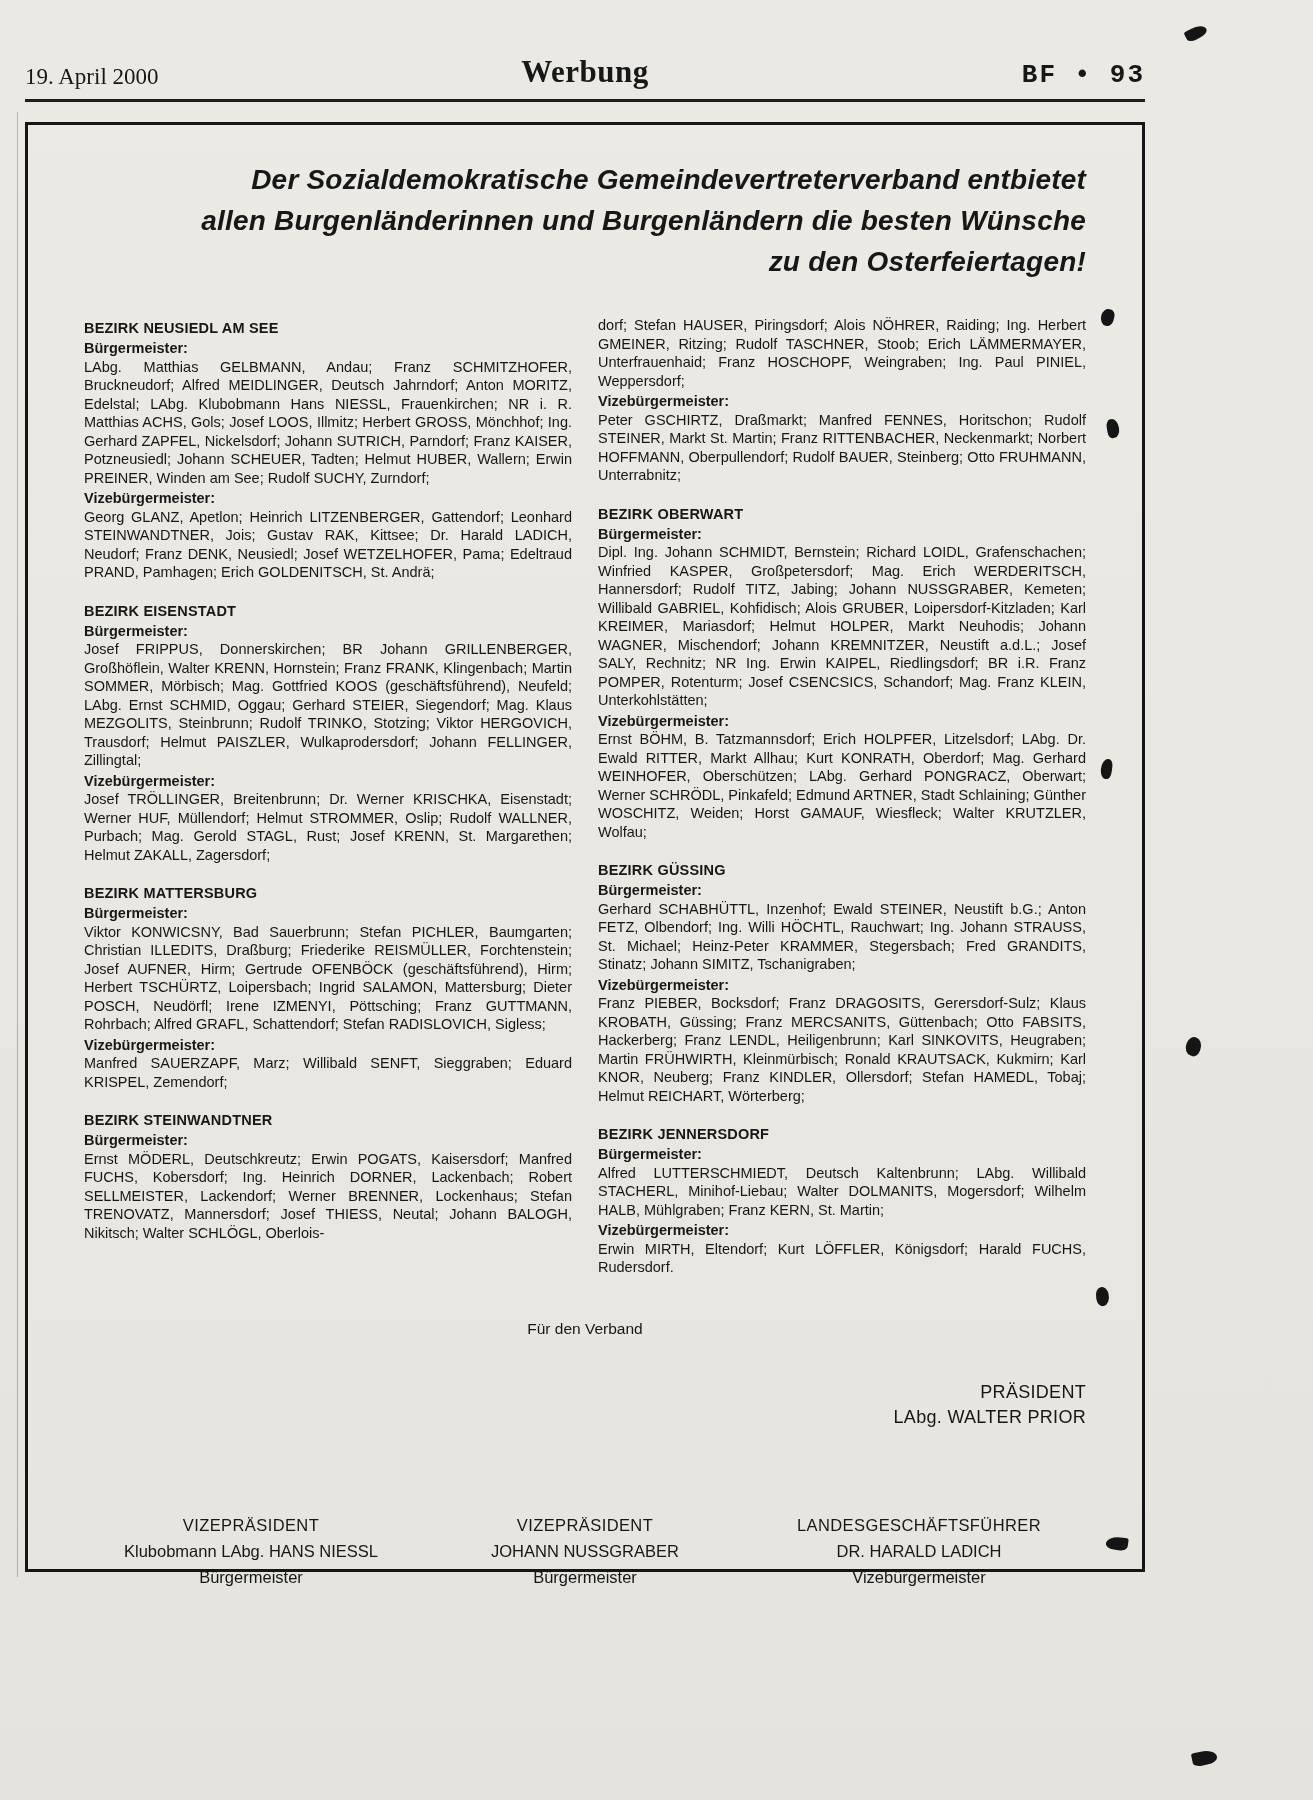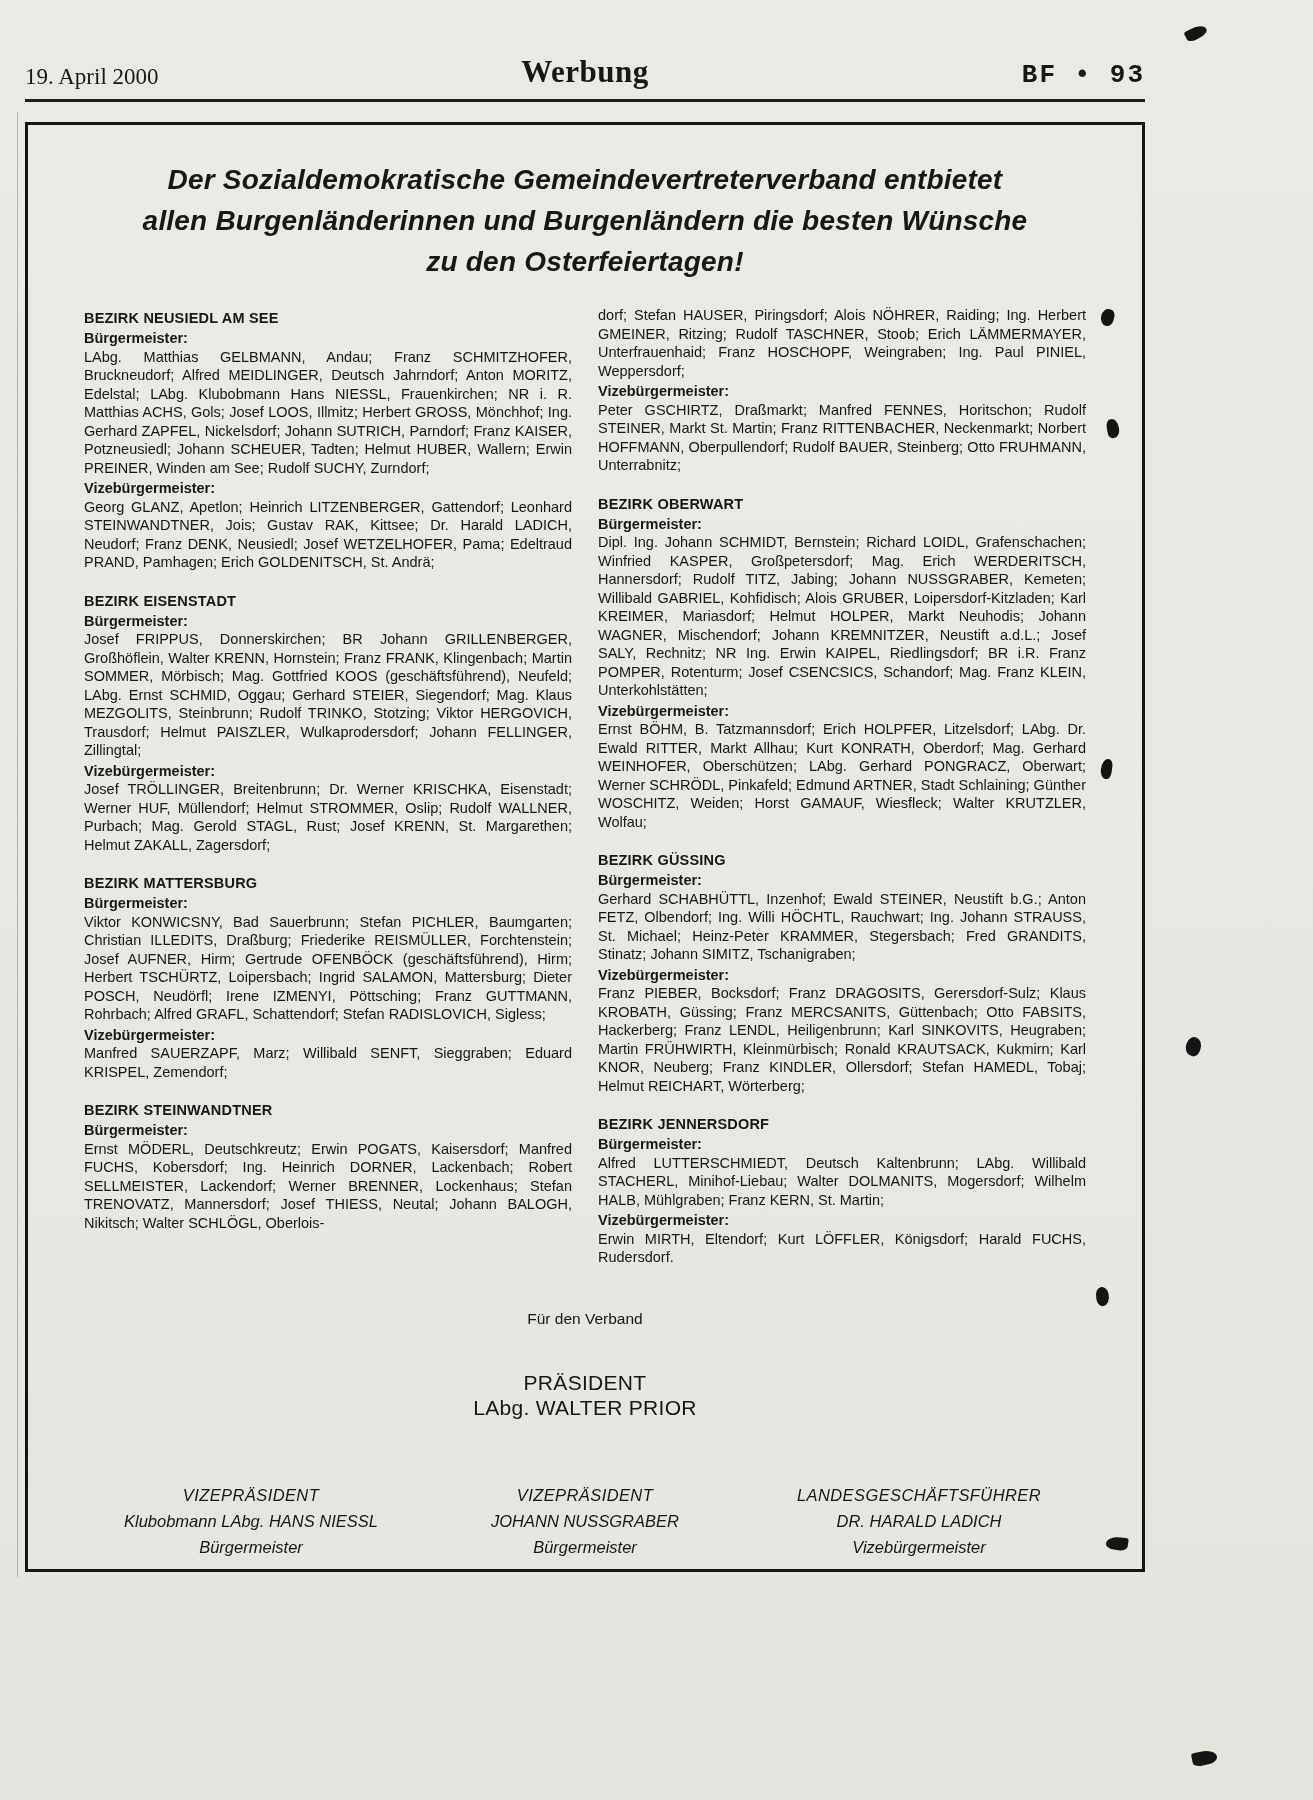--- a/index.html
+++ b/index.html
@@ -39,24 +39,24 @@
   
   .ad-box {
     margin-top: 20px;
     border: 3px solid #161616;
     box-sizing: border-box;
     height: 1450px;
     padding: 34px 56px 20px 56px;
     background: rgba(255,255,255,0.06);
   }
   .ad-title {
-    text-align: center;
+    text-align: right;
     font-weight: bold; font-style: italic;
     font-size: 28px; line-height: 41px;
-    margin-bottom: 24px;
+    margin-bottom: 34px;
     letter-spacing: 0.2px;
   }
 
   .columns { display: flex; gap: 26px; }
   .col { flex: 1; min-width: 0; }
 
   .district { margin-bottom: 17px; }
   .district h3 {
     font-size: 14.5px; font-weight: bold;
     margin: 0 0 3px 0; padding-top: 4px;
@@ -68,22 +68,22 @@
   }
   .names {
     font-size: 14.5px; line-height: 18.5px;
     margin: 0 0 2px 0;
     text-align: justify;
   }
 
   
   .closing { text-align: center; margin-top: 26px; }
   .verband { font-size: 15.5px; margin-bottom: 42px; text-align: center; }
-  .praesident div { font-size: 21px; line-height: 25px; letter-spacing: 0.3px; }
-  .officers { display: flex; margin-top: 62px; font-style: italic; }
+  .praesident div { font-size: 18px; line-height: 25px; letter-spacing: 0.3px; text-align: right; }
+  .officers { display: flex; margin-top: 82px; }
   .officer { flex: 1; }
   .officer div { font-size: 16.5px; line-height: 26px; }
   .officer .officer-title { letter-spacing: 0.4px; }
 
   
   .ink { position: absolute; background: #151515; }
   .i1 { left: 1185px; top: 27px;  width: 22px; height: 12px; border-radius: 20% 80% 50% 50%; transform: rotate(-28deg); }
   .i2 { left: 1101px; top: 309px; width: 13px; height: 17px; border-radius: 55% 45% 50% 60%; transform: rotate(14deg); }
   .i3 { left: 1107px; top: 419px; width: 12px; height: 19px; border-radius: 45% 60% 55% 40%; transform: rotate(-9deg); }
   .i4 { left: 1101px; top: 759px; width: 11px; height: 20px; border-radius: 60% 40% 45% 55%; transform: rotate(7deg); }

